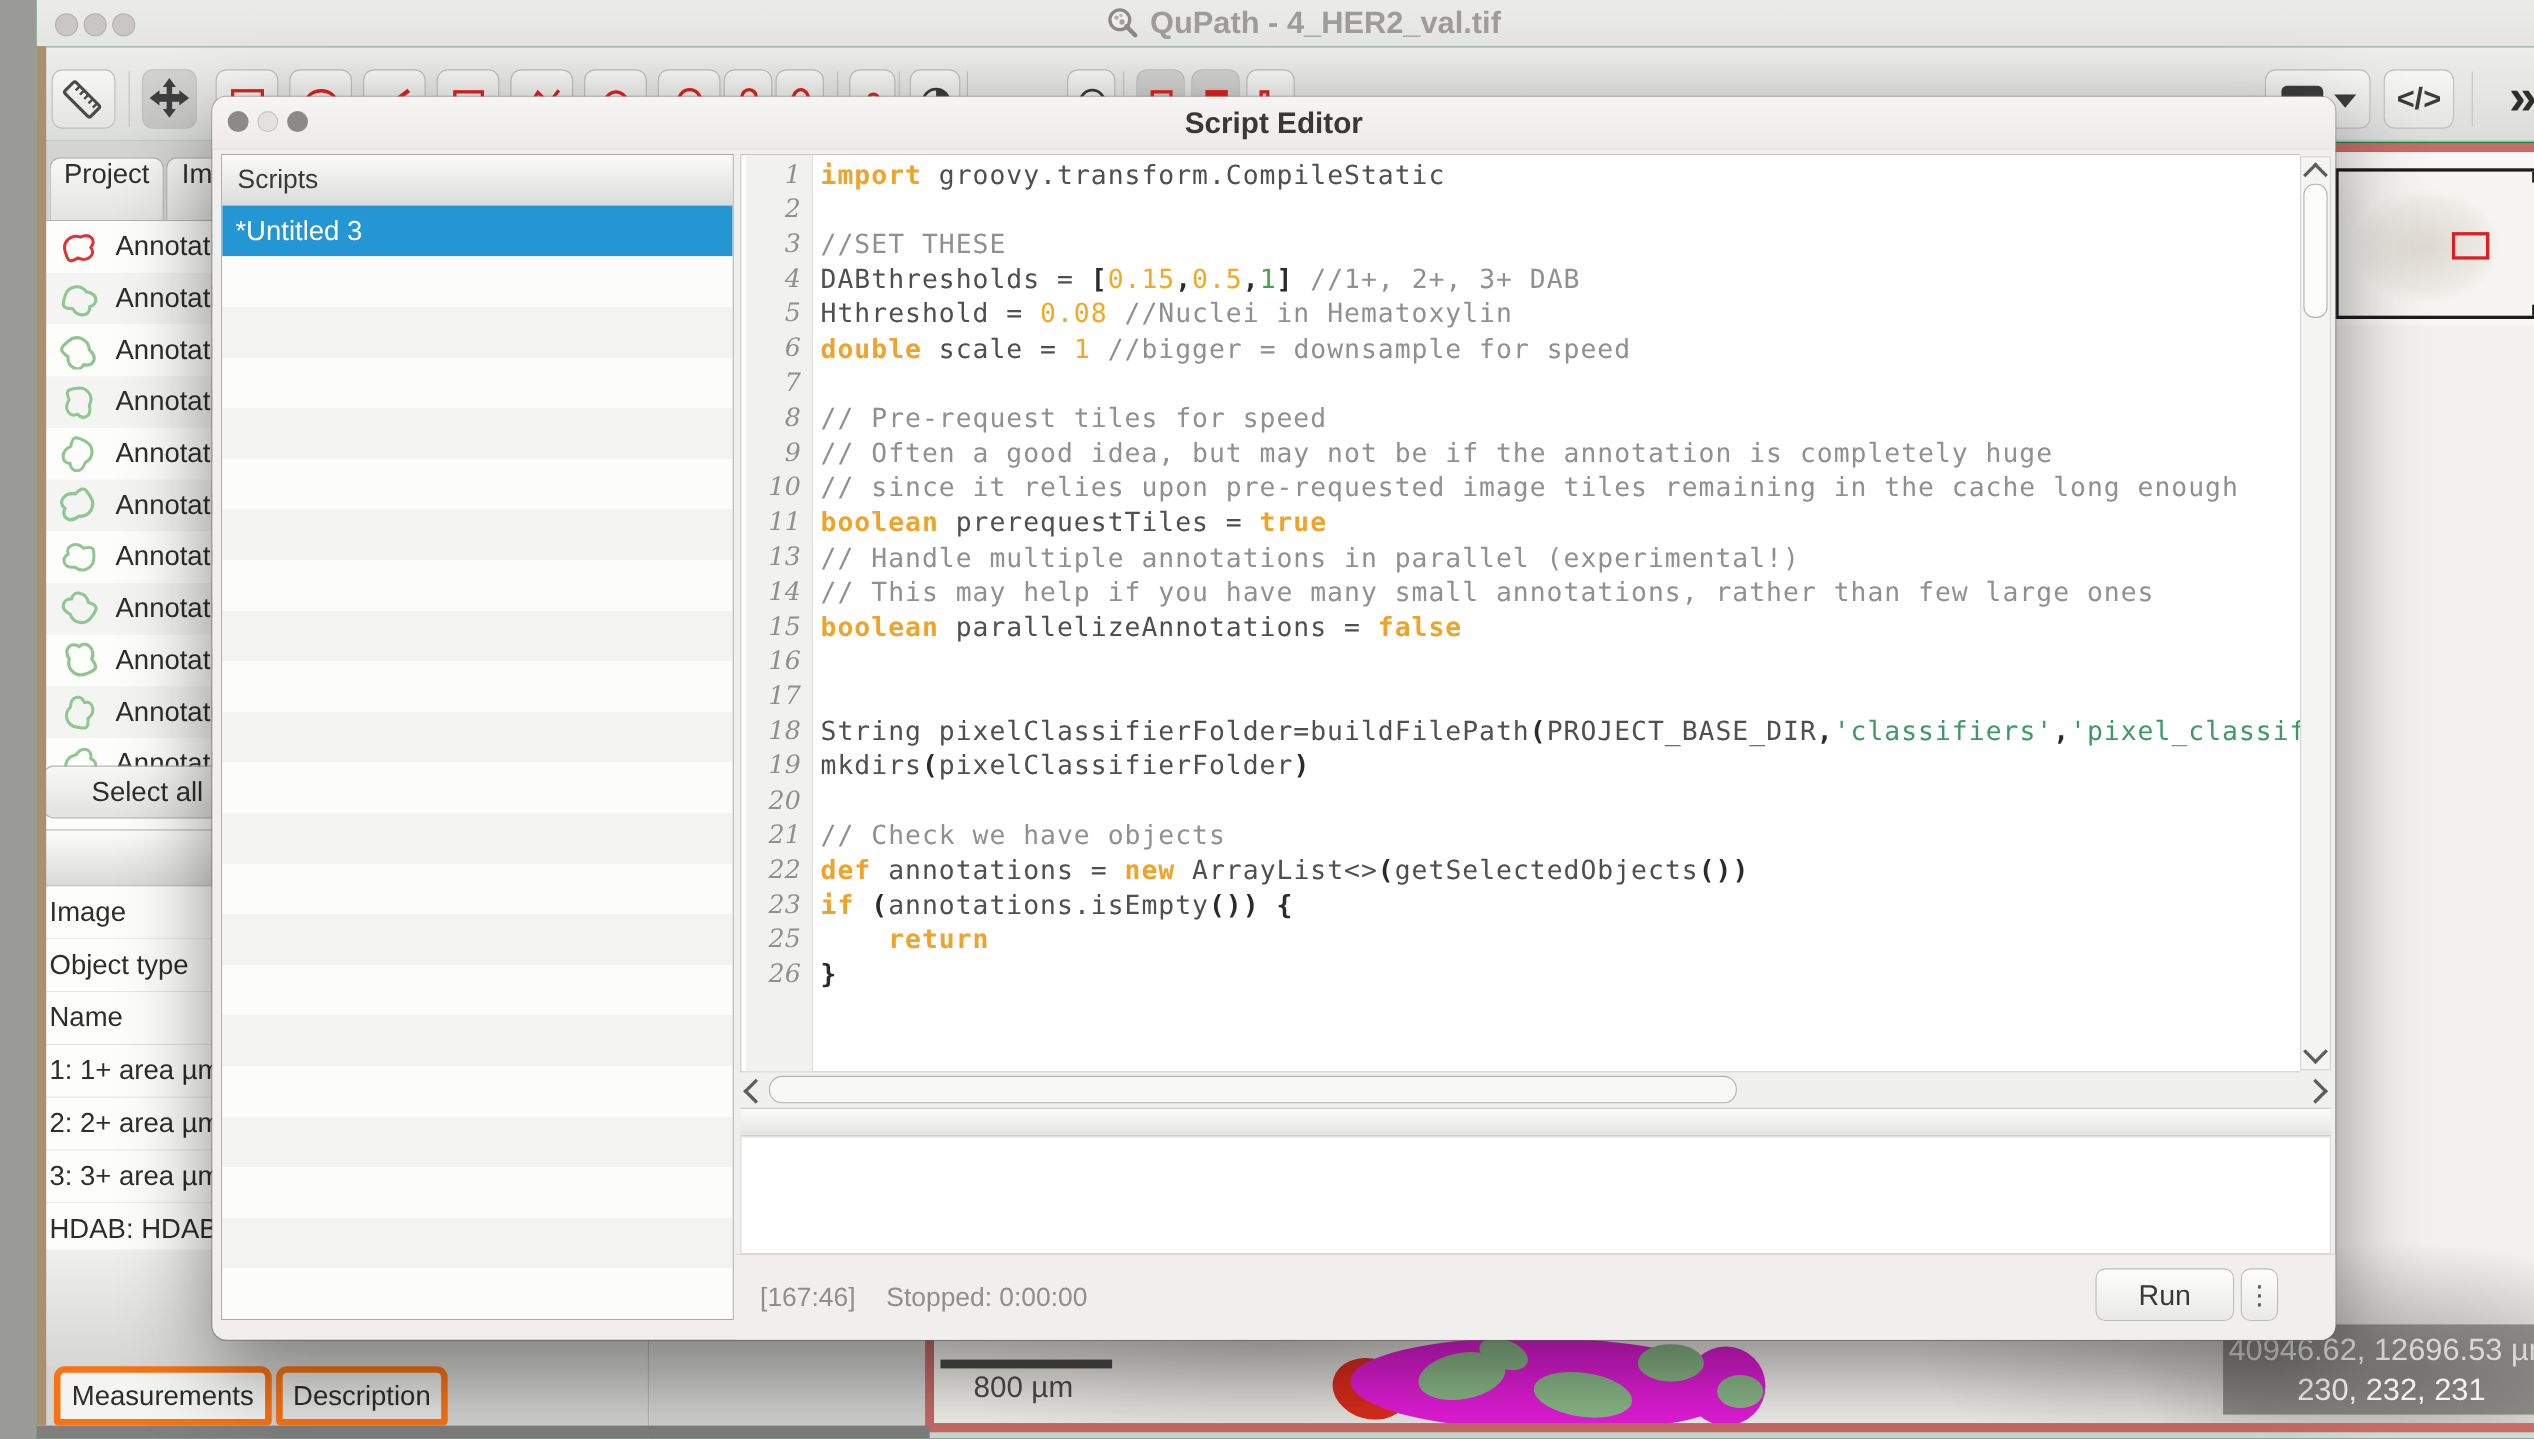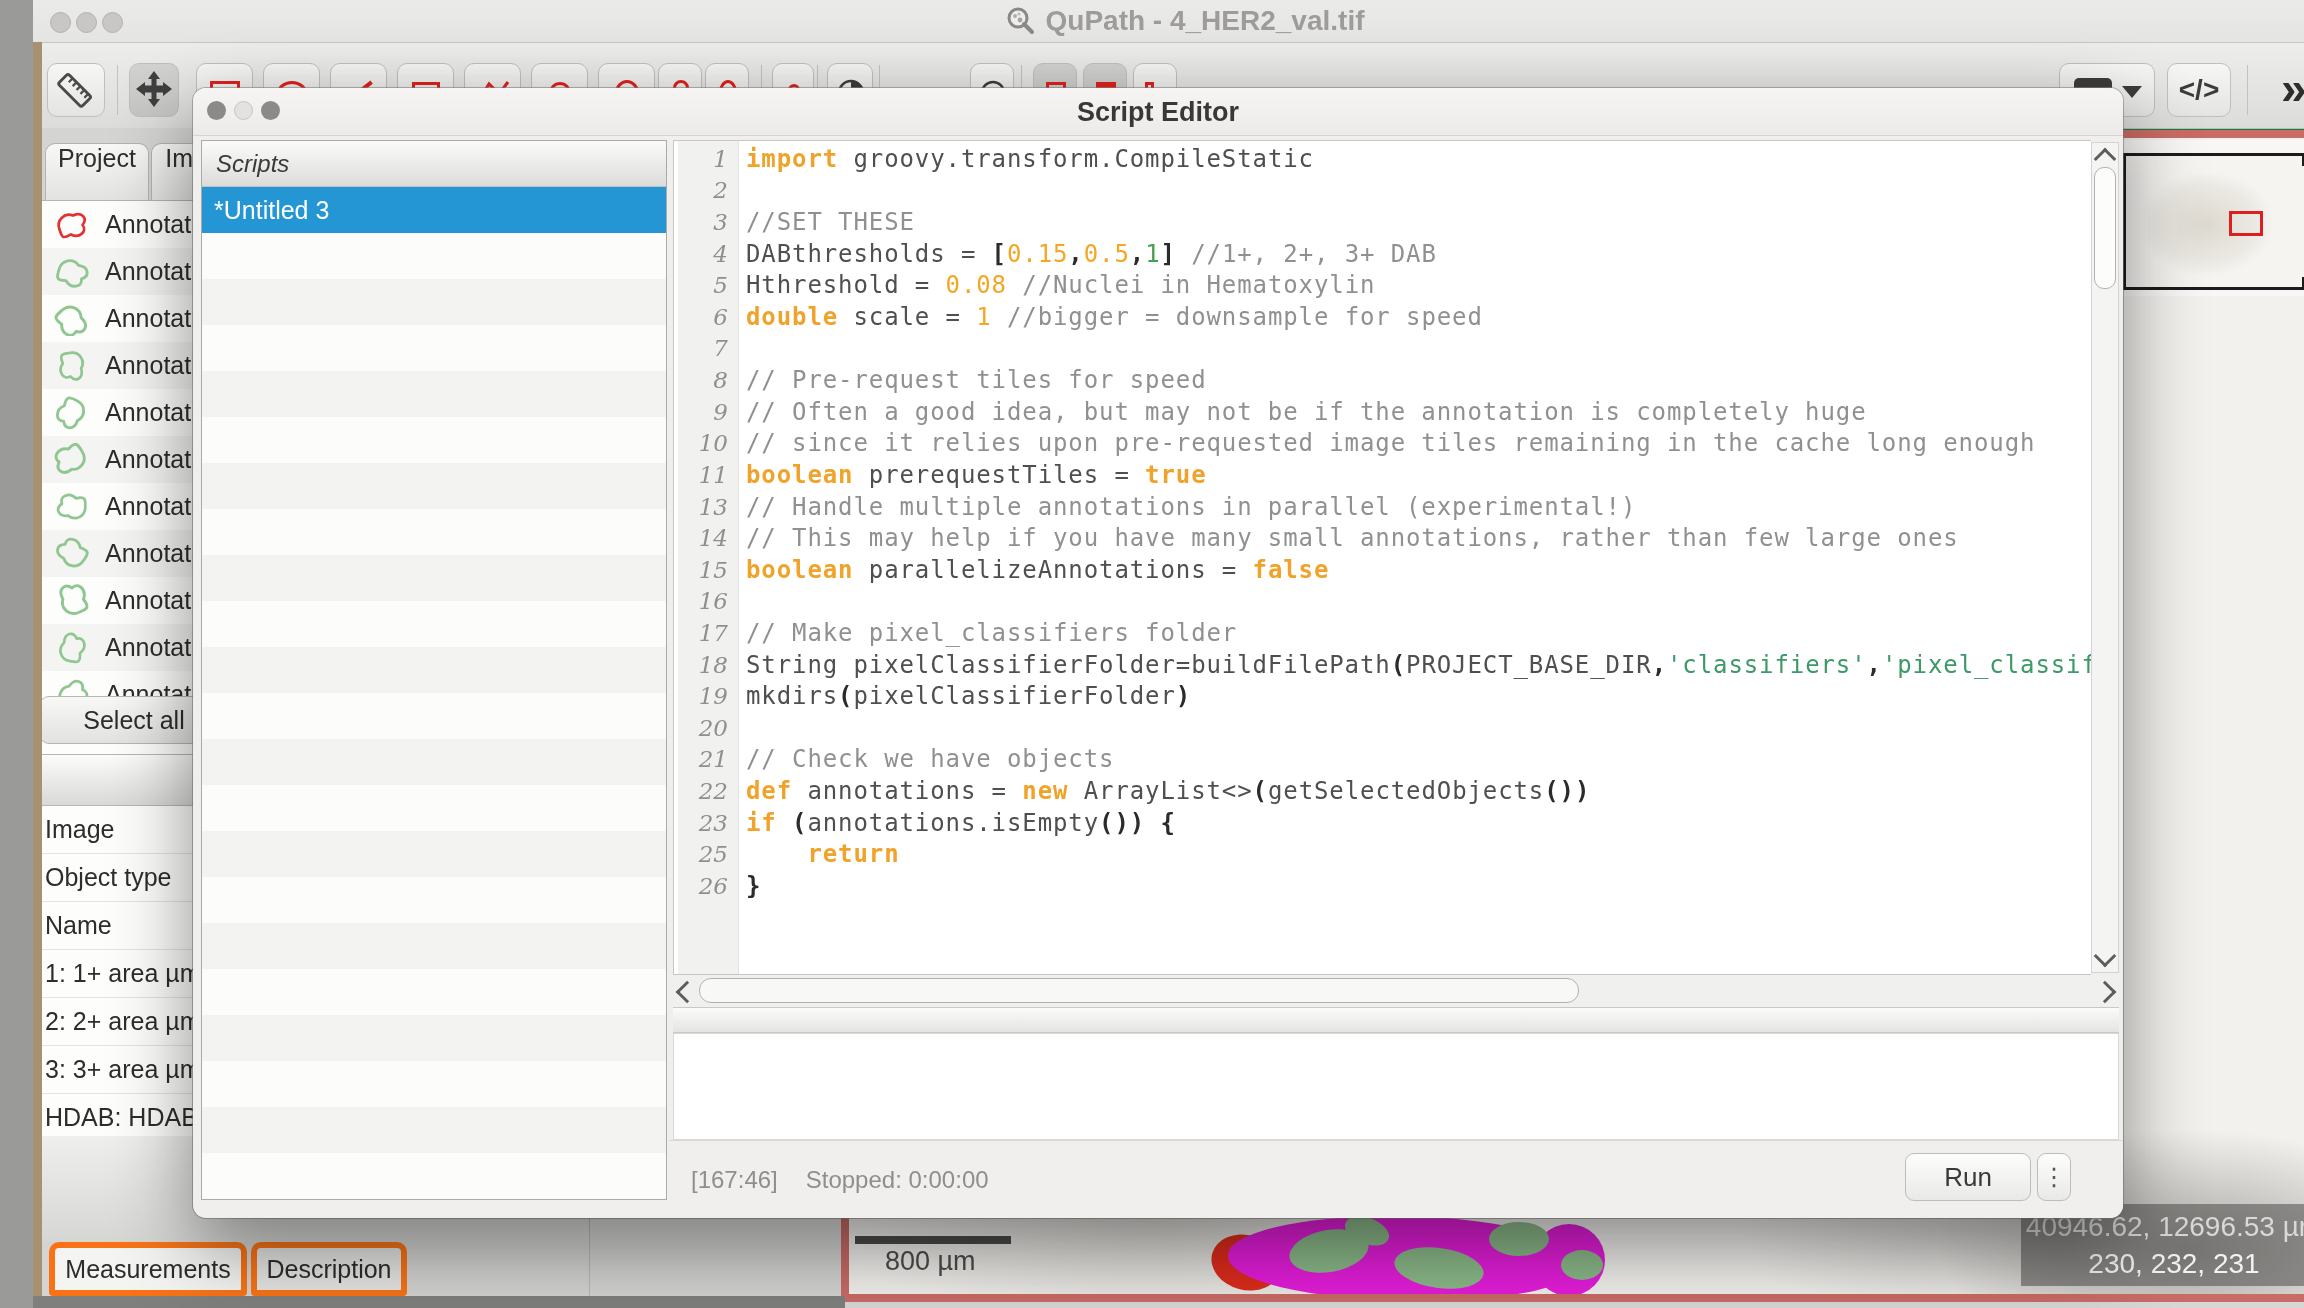--- a/index.html
+++ b/index.html
@@ -85,21 +85,21 @@
   #dlg-header{position:absolute;left:0;top:0;width:100%;height:48px;border-radius:13px 13px 0 0;
               background:linear-gradient(#f6f5f4,#ecebea);border-bottom:1px solid #d5d4d3;box-sizing:border-box;}
   #dlg-title{position:absolute;left:0;top:0;width:100%;height:48px;display:flex;align-items:center;
              justify-content:center;font-size:27px;font-weight:bold;color:#383838;}
   .dtl{position:absolute;top:13px;width:19px;height:19px;border-radius:50%;}
 
   #scripts-panel{position:absolute;left:8px;top:52px;width:466px;height:1060px;background:#fcfcfb;
                  border:1px solid #aaaaa8;box-sizing:border-box;overflow:hidden;}
   #scripts-hdr{position:absolute;left:0;top:0;width:100%;height:46px;background:linear-gradient(#fbfbfa,#dcdcda);
                border-bottom:1px solid #c2c2c0;box-sizing:border-box;display:flex;align-items:center;
-               padding-left:14px;font-size:24px;color:#3a3a3a;font-style:italic;}
+               padding-left:14px;font-size:24px;color:#3a3a3a;}
   #script-sel{position:absolute;left:0;top:46px;width:100%;height:46px;background:#2496d4;
               display:flex;align-items:center;padding-left:12px;font-size:25px;color:#fff;box-sizing:border-box;}
   #script-stripes{position:absolute;left:0;top:92px;width:100%;bottom:0;
                   background:repeating-linear-gradient(180deg,#fcfcfb 0 46px,#f3f3f2 46px 92px);}
 
   #code-area{position:absolute;left:480px;top:52px;width:1418px;height:835px;background:#fff;
              border:1px solid #c6c6c4;border-right:none;box-sizing:border-box;overflow:hidden;}
   #gutter-bg{position:absolute;left:4px;top:0;width:60px;height:100%;background:#f1f1f0;border-right:1px solid #e2e2e0;}
   #code-lines{position:absolute;left:4px;top:2px;width:1600px;}
   .code-line{display:flex;height:31.62px;align-items:center;white-space:pre;}
@@ -392,21 +392,21 @@
           <div class="code-line"><span class="ln">6</span><span class="src"><span class="tk-k">double</span><span class="tk-d"> scale = </span><span class="tk-n">1</span><span class="tk-c"> //bigger = downsample for speed</span></span></div>
           <div class="code-line"><span class="ln">7</span><span class="src"></span></div>
           <div class="code-line"><span class="ln">8</span><span class="src"><span class="tk-c">// Pre-request tiles for speed</span></span></div>
           <div class="code-line"><span class="ln">9</span><span class="src"><span class="tk-c">// Often a good idea, but may not be if the annotation is completely huge</span></span></div>
           <div class="code-line"><span class="ln">10</span><span class="src"><span class="tk-c">// since it relies upon pre-requested image tiles remaining in the cache long enough</span></span></div>
           <div class="code-line"><span class="ln">11</span><span class="src"><span class="tk-k">boolean</span><span class="tk-d"> prerequestTiles = </span><span class="tk-k">true</span></span></div>
           <div class="code-line"><span class="ln">13</span><span class="src"><span class="tk-c">// Handle multiple annotations in parallel (experimental!)</span></span></div>
           <div class="code-line"><span class="ln">14</span><span class="src"><span class="tk-c">// This may help if you have many small annotations, rather than few large ones</span></span></div>
           <div class="code-line"><span class="ln">15</span><span class="src"><span class="tk-k">boolean</span><span class="tk-d"> parallelizeAnnotations = </span><span class="tk-k">false</span></span></div>
           <div class="code-line"><span class="ln">16</span><span class="src"></span></div>
-          <div class="code-line"><span class="ln">17</span><span class="src"><span class="tk-c">// Make pixel_classifiers folder</span></span></div>
+          <div class="code-line"><span class="ln">17</span></div>
           <div class="code-line"><span class="ln">18</span><span class="src"><span class="tk-d">String pixelClassifierFolder=buildFilePath</span><span class="tk-b">(</span><span class="tk-d">PROJECT_BASE_DIR</span><span class="tk-b">,</span><span class="tk-s">'classifiers'</span><span class="tk-b">,</span><span class="tk-s">'pixel_classifiers'</span></span></div>
           <div class="code-line"><span class="ln">19</span><span class="src"><span class="tk-d">mkdirs</span><span class="tk-b">(</span><span class="tk-d">pixelClassifierFolder</span><span class="tk-b">)</span></span></div>
           <div class="code-line"><span class="ln">20</span><span class="src"></span></div>
           <div class="code-line"><span class="ln">21</span><span class="src"><span class="tk-c">// Check we have objects</span></span></div>
           <div class="code-line"><span class="ln">22</span><span class="src"><span class="tk-k">def</span><span class="tk-d"> annotations = </span><span class="tk-k">new</span><span class="tk-d"> ArrayList&lt;&gt;</span><span class="tk-b">(</span><span class="tk-d">getSelectedObjects</span><span class="tk-b">())</span></span></div>
           <div class="code-line"><span class="ln">23</span><span class="src"><span class="tk-k">if</span><span class="tk-d"> </span><span class="tk-b">(</span><span class="tk-d">annotations.isEmpty</span><span class="tk-b">())</span><span class="tk-d"> </span><span class="tk-b">{</span></span></div>
           <div class="code-line"><span class="ln">25</span><span class="src"><span class="tk-d">    </span><span class="tk-k">return</span></span></div>
           <div class="code-line"><span class="ln">26</span><span class="src"><span class="tk-b">}</span></span></div>
         </div>
     </div>

